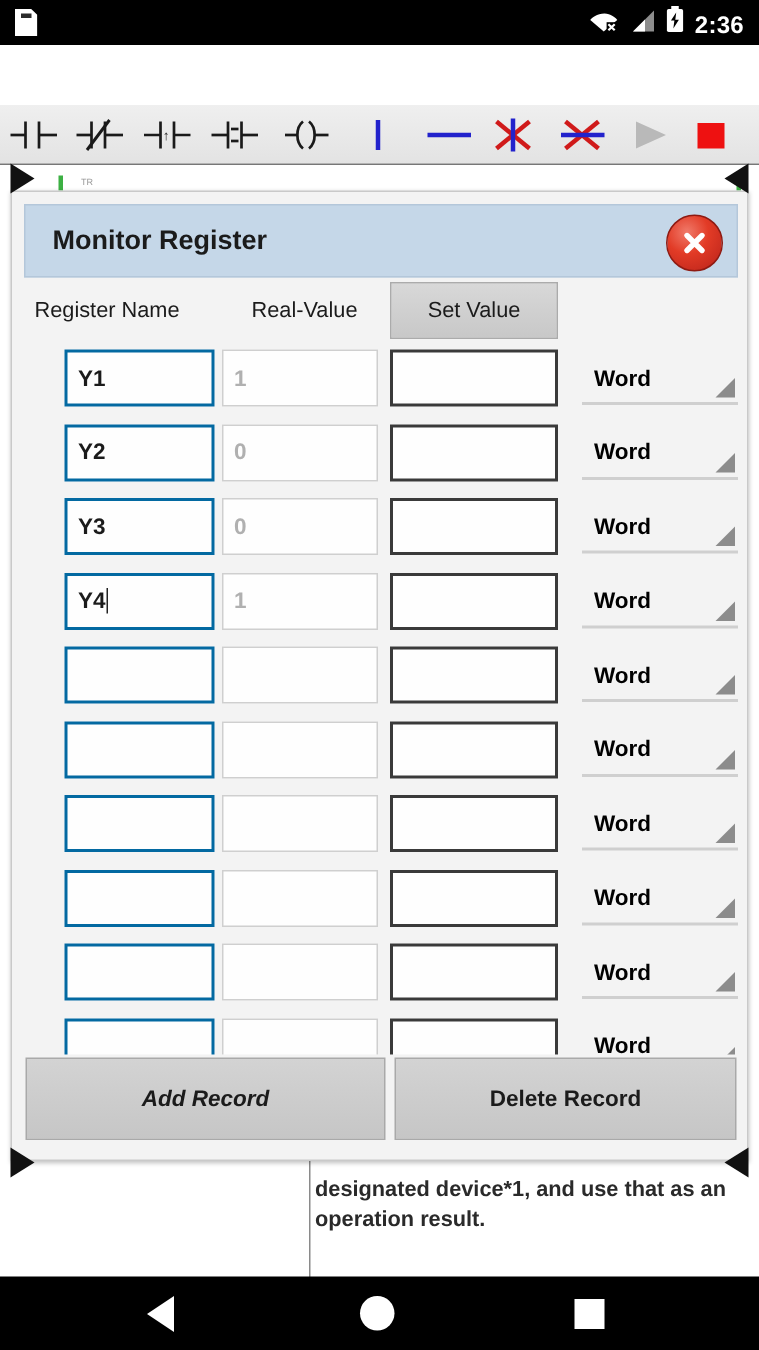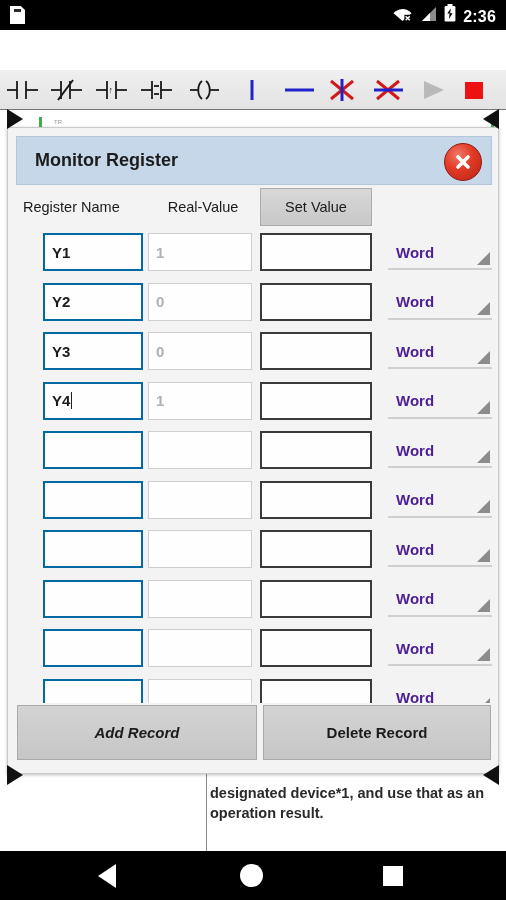--- a/index.html
+++ b/index.html
@@ -118,21 +118,21 @@
   .c-real { left: 140px; width: 104px; border: 1px solid #cfcfcf;
             color: #b0b0b0; font-weight: 600; }
   .c-set  { left: 252px; width: 112px; border: 2px solid #3a3a3a; }
   .caret { display:inline-block; width:1px; height:17px; background:#222; margin-left:1px; }
 
   .spinner {
     position: absolute; left: 380px; top: 8px; width: 104px; height: 34px;
     border-bottom: 2px solid #cfcfcf;
     display: flex; align-items: center; justify-content: flex-start;
   }
-  .spinner .sp-label { font-size: 15px; color: #4c1d95; font-weight: 600; padding-left: 8px; }
+  .spinner .sp-label { font-size: 15px; color: #000000; font-weight: 600; padding-left: 8px; }
   .sp-arrow {
     position: absolute; right: 2px; bottom: 3px; width: 0; height: 0;
     border-left: 13px solid transparent; border-bottom: 13px solid #8c8c8c;
   }
 
   
   .footer { position: absolute; left: 0; bottom: 10px; width: 492px; height: 58px; }
   .btn {
     position: absolute; top: 0; height: 55px;
     background: linear-gradient(#d3d3d3, #c6c6c6);

